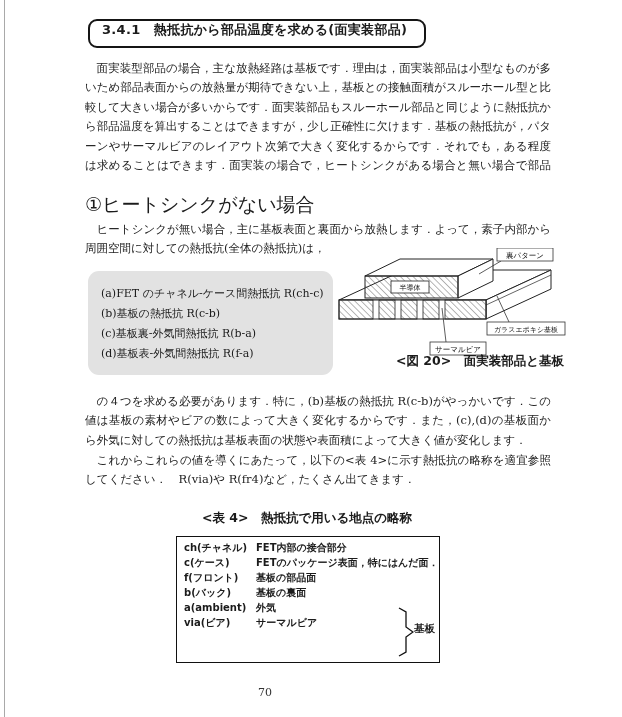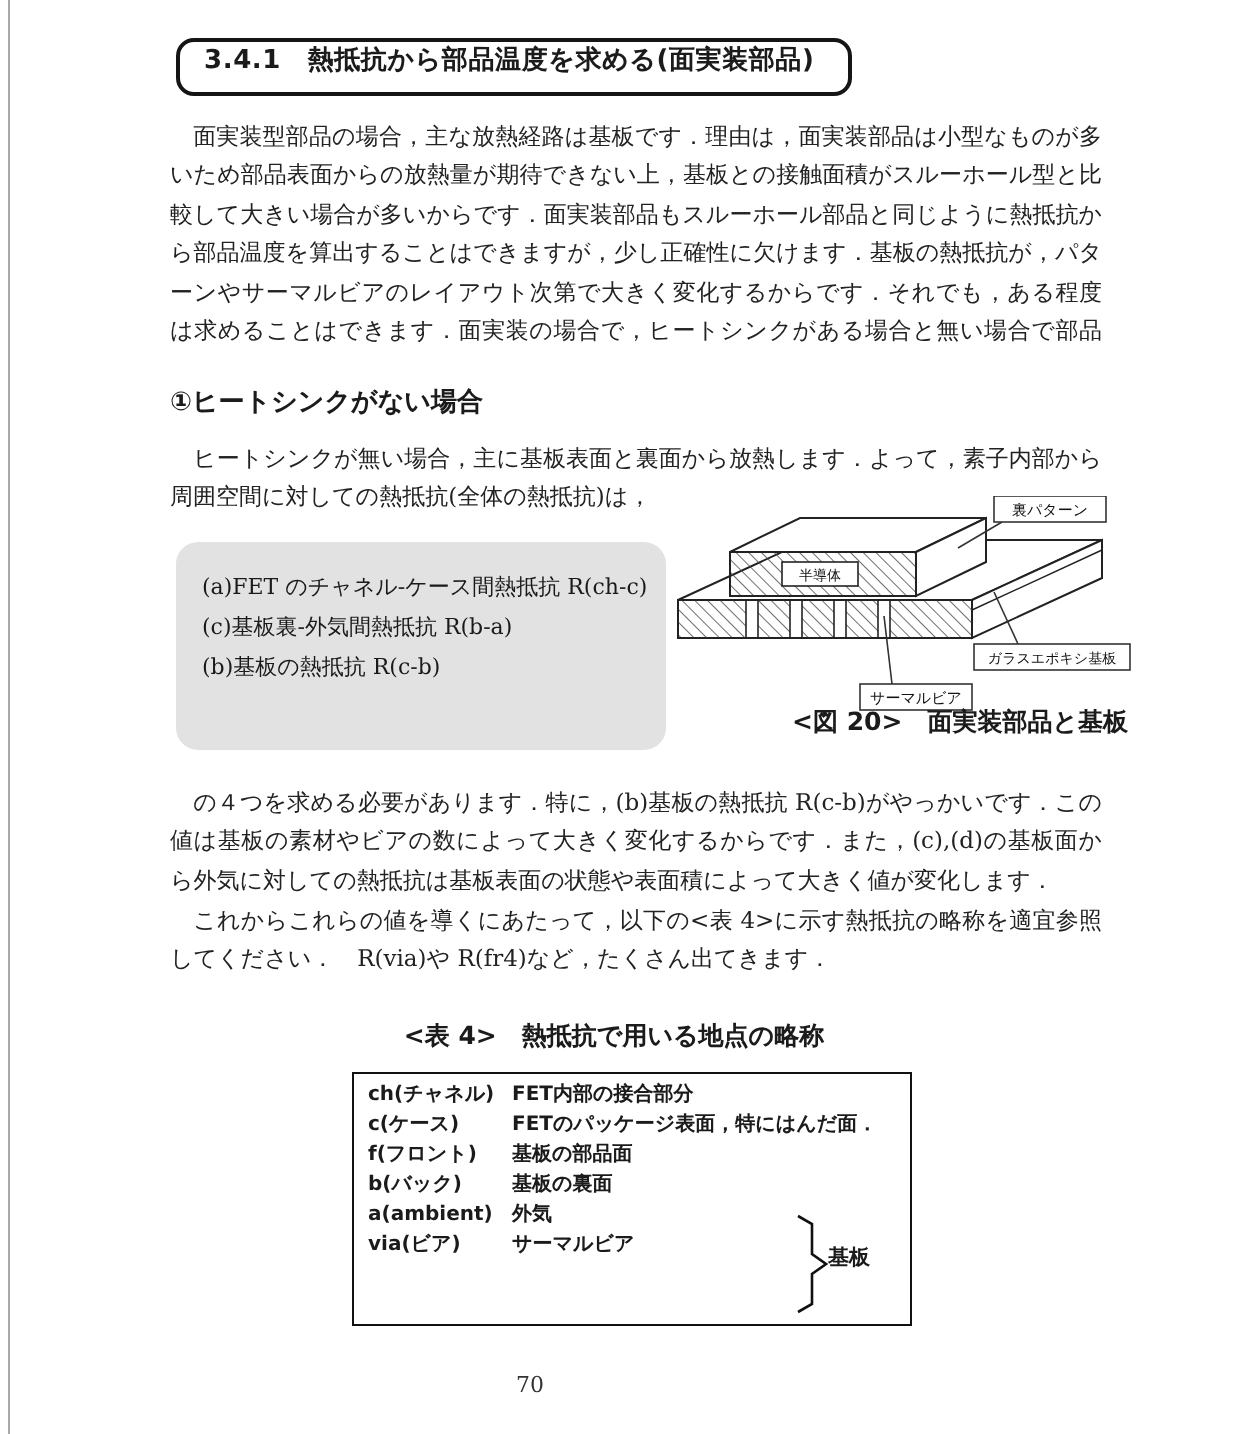--- a/index.html
+++ b/index.html
@@ -24,21 +24,21 @@
     text-align:justify;word-break:break-all;overflow:hidden;color:#222;
   }
   #para-intro{left:85px;top:59px;height:118px;}
   #para-heatsink{left:85px;top:220px;height:40px;}
   #para-four{left:85px;top:392px;height:59px;}
   #para-refer{left:85px;top:451px;height:40px;}
 
   .subheading{
     left:85px;top:192px;
     font-family:"DejaVu Sans","Liberation Sans",sans-serif;
-    font-weight:bold;font-size:13px;white-space:nowrap;
+    font-weight:normal;font-size:19px;white-space:nowrap;
   }
 
   .gray-box{
     left:88px;top:271px;width:232px;height:91px;
     background:#e2e2e2;border-radius:11px;
     padding:13px 0 0 13px;
   }
   .gray-box .r-item{
     font-size:11px;line-height:20px;white-space:nowrap;color:#1a1a1a;
   }
@@ -50,21 +50,21 @@
     font-weight:bold;font-size:12.5px;white-space:nowrap;text-align:center;
   }
 
   .table-caption{
     left:176px;top:510px;width:262px;text-align:center;
     font-family:"DejaVu Sans","Liberation Sans",sans-serif;
     font-weight:bold;font-size:12.5px;white-space:nowrap;
   }
   .abbr-table{
     left:176px;top:536px;width:255px;height:122px;
-    border:1.5px solid #111;padding:3px 16px 0 7px;
+    border:1.5px solid #111;padding:3px 0 0 7px;
     font-family:"DejaVu Sans","Liberation Sans",sans-serif;
     font-weight:bold;font-size:10px;
   }
   .abbr-table .trow{height:15px;line-height:15px;white-space:nowrap;display:flex;}
   .abbr-table .abbr{display:inline-block;width:72px;flex:0 0 72px;}
   .abbr-table .desc{display:inline-block;}
   .brace-svg{left:398px;top:607px;}
   .group-label{
     left:414px;top:622px;
     font-family:"DejaVu Sans","Liberation Sans",sans-serif;
@@ -85,22 +85,23 @@
 </div>
 
 <div class="abs body-par" id="para-intro">　面実装型部品の場合，主な放熱経路は基板です．理由は，面実装部品は小型なものが多いため部品表面からの放熱量が期待できない上，基板との接触面積がスルーホール型と比較して大きい場合が多いからです．面実装部品もスルーホール部品と同じように熱抵抗から部品温度を算出することはできますが，少し正確性に欠けます．基板の熱抵抗が，パターンやサーマルビアのレイアウト次第で大きく変化するからです．それでも，ある程度は求めることはできます．面実装の場合で，ヒートシンクがある場合と無い場合で部品温度を計算してみます．</div>
 
 <div class="abs subheading">①ヒートシンクがない場合</div>
 
 <div class="abs body-par" id="para-heatsink">　ヒートシンクが無い場合，主に基板表面と裏面から放熱します．よって，素子内部から周囲空間に対しての熱抵抗(全体の熱抵抗)は，</div>
 
 <div class="abs gray-box">
   <div class="r-item">(a)FET のチャネル-ケース間熱抵抗 R(ch-c)</div>
+  <div class="r-item">(b)基板の熱抵抗 R(c-b)</div>
   <div class="r-item">(c)基板裏-外気間熱抵抗 R(b-a)</div>
-  <div class="r-item">(b)基板の熱抵抗 R(c-b)</div>
+  <div class="r-item">(d)基板表-外気間熱抵抗 R(f-a)</div>
 </div>
 
 <svg class="abs figure-svg" width="252" height="112" viewBox="0 0 252 112">
   <defs>
     <pattern id="hatch" width="4.5" height="4.5" patternUnits="userSpaceOnUse" patternTransform="rotate(-45)">
       <line x1="0" y1="0" x2="0" y2="4.5" stroke="#4a4a4a" stroke-width="0.8"></line>
     </pattern>
   </defs>
 
   <polygon points="6,52 153,52 218,22 71,22" fill="#ffffff" stroke="#222" stroke-width="1"></polygon>

